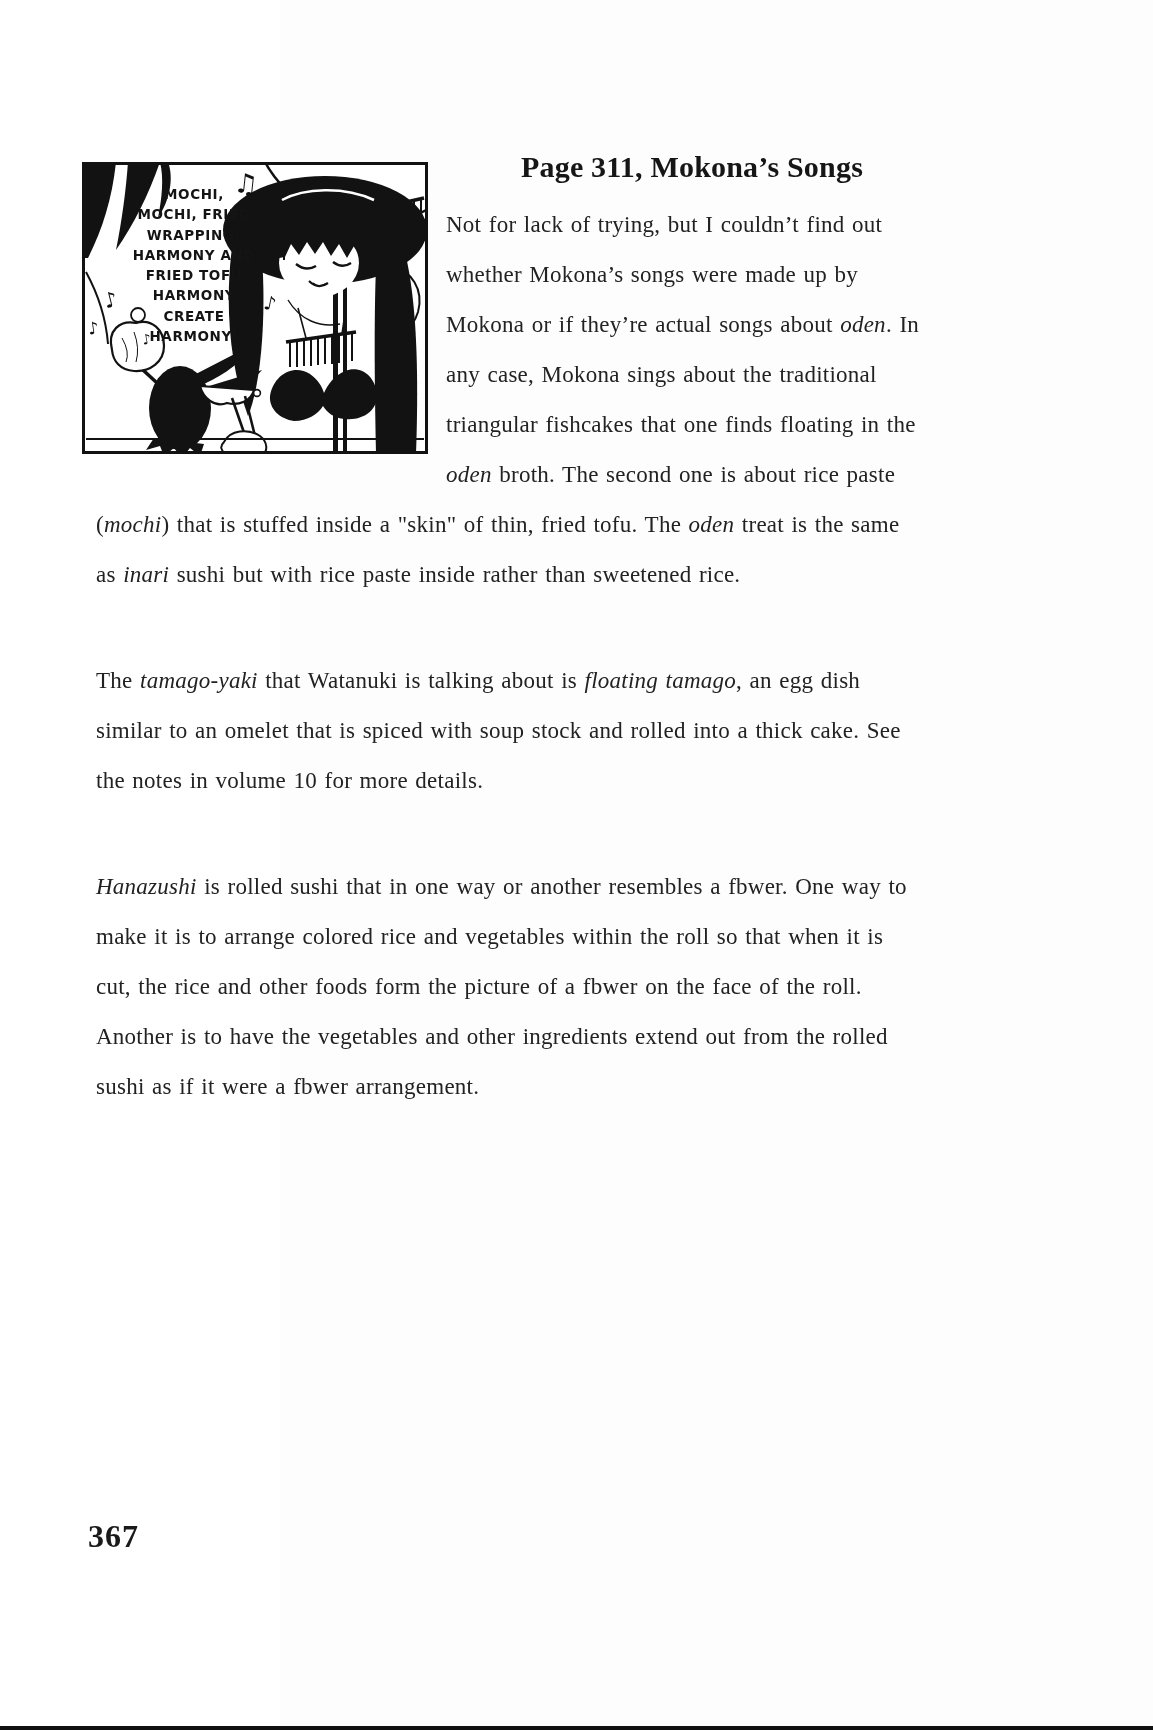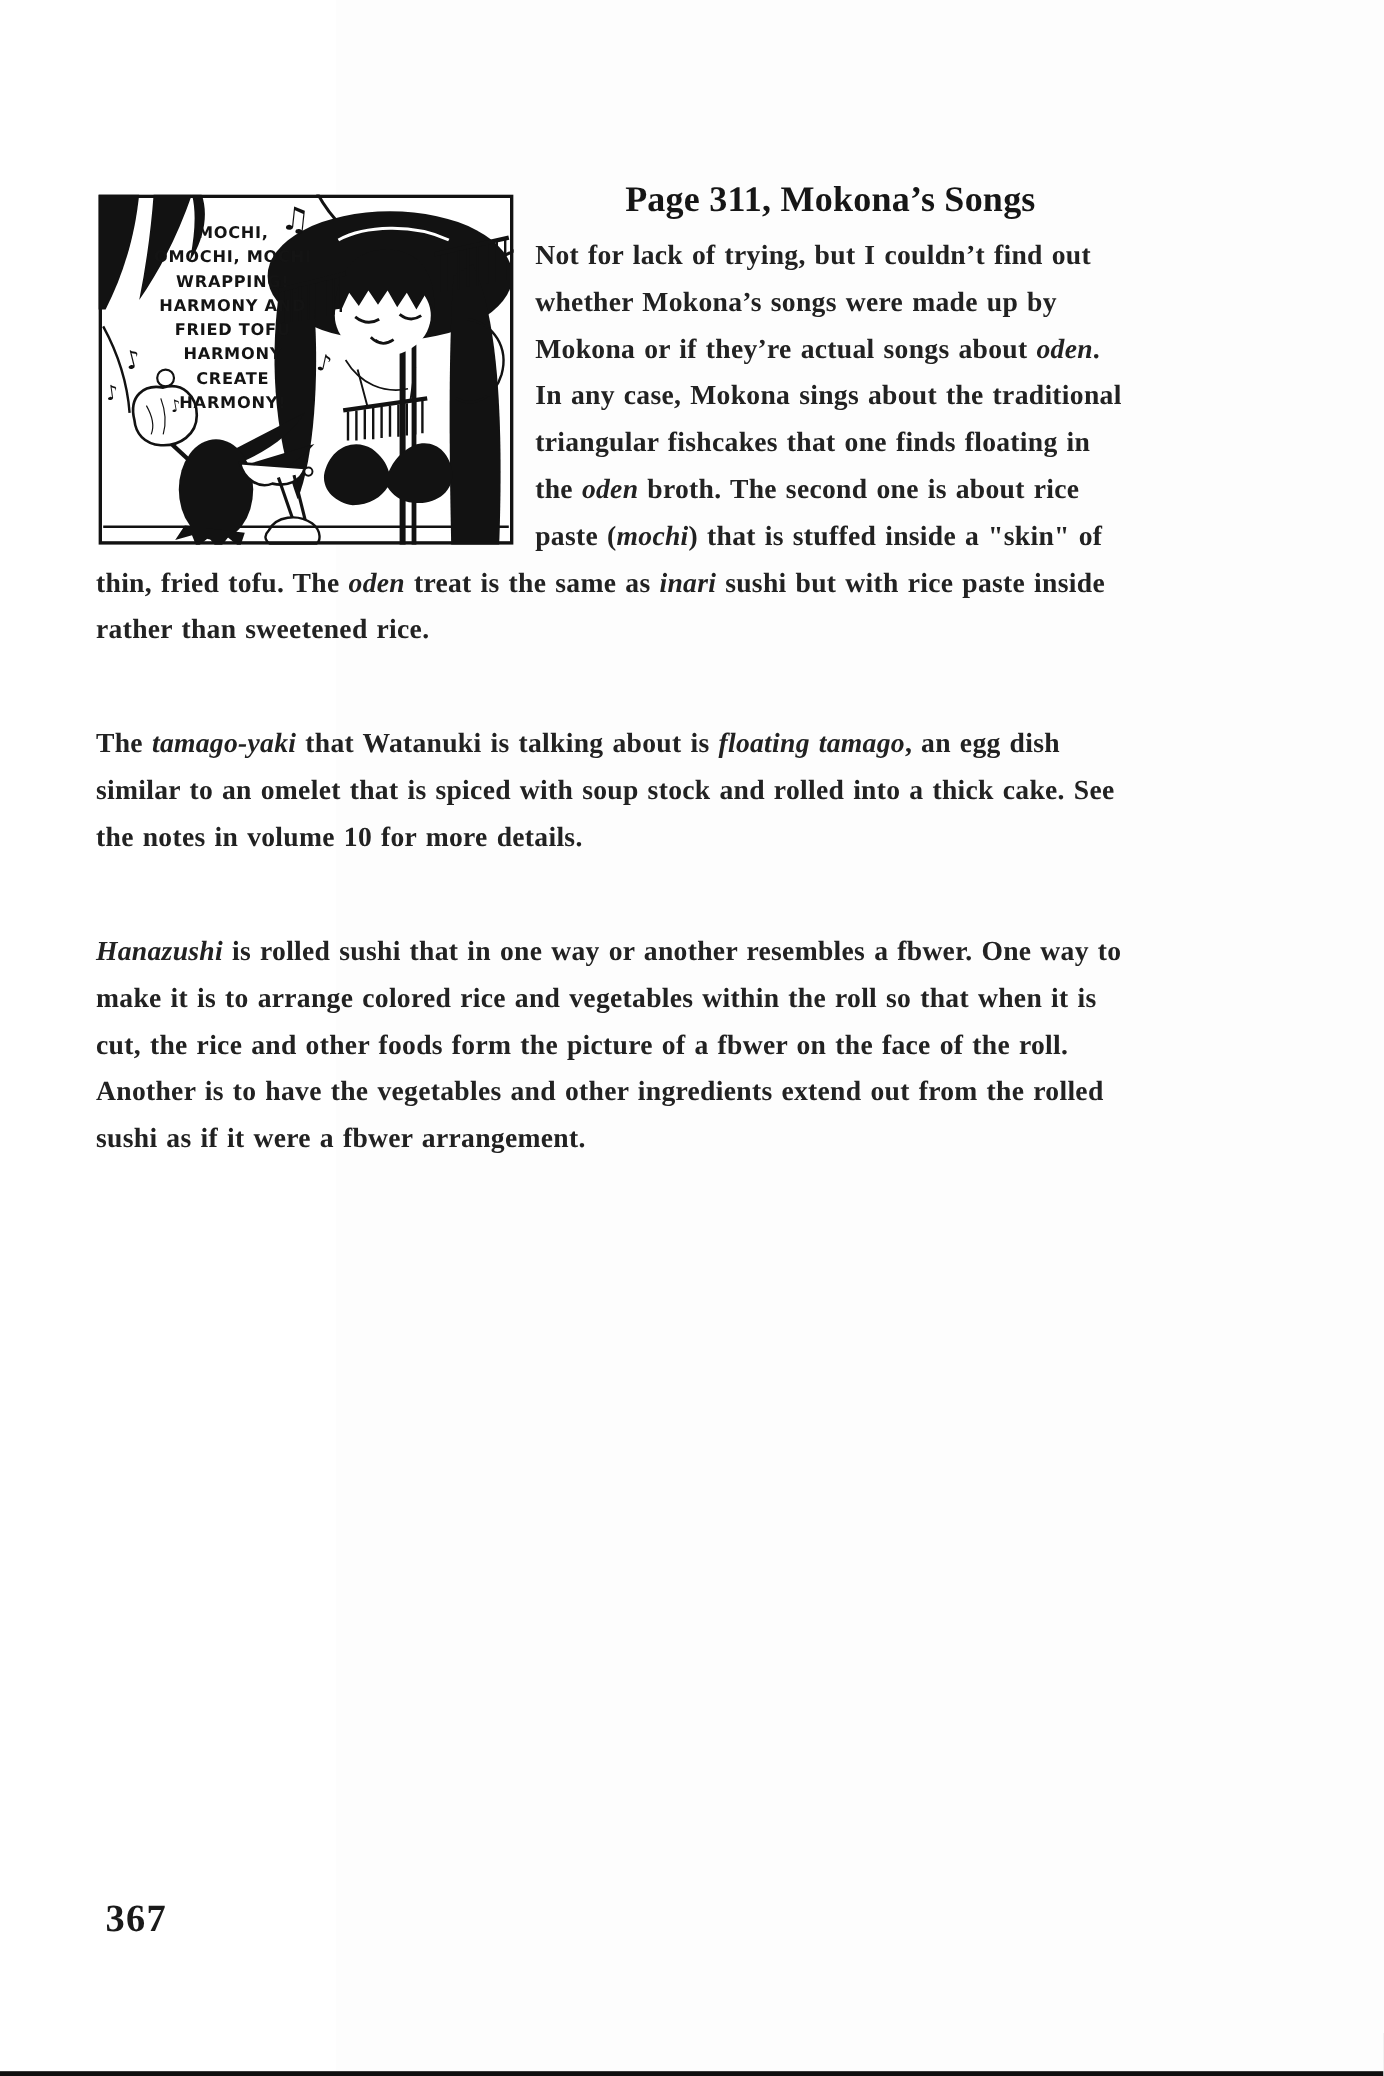--- a/index.html
+++ b/index.html
@@ -20,22 +20,22 @@
     position:absolute;left:80px;top:150px;width:858px;
   }
   .note-section{margin:0;}
   .note-section.clear{clear:both;margin-top:56px;}
   .note-heading{
     font-size:30px;font-weight:bold;margin:0 0 9px 0;
     letter-spacing:.2px;color:#161616;text-align:center;
   }
   .note-heading i{font-style:italic;}
   .note-body{
-    font-size:23px;line-height:39px;margin:0;
-    letter-spacing:.25px;word-spacing:1.5px;color:#222;font-weight:bold;
+    font-size:23px;line-height:50px;margin:16px;
+    letter-spacing:.25px;word-spacing:1.5px;color:#222;
   }
   .note-body i{font-style:italic;}
 
   
   .panel{
     float:left;position:relative;
     width:346px;height:292px;
     margin:12px 18px 10px 2px;
     background:#fff;
   }
@@ -51,21 +51,21 @@
     position:absolute;color:#101010;
     font-family:"DejaVu Sans", sans-serif;line-height:1;
   }
   .mnote.n1{left:152px;top:8px;font-size:27px;transform:rotate(6deg);}
   .mnote.n2{left:182px;top:132px;font-size:19px;transform:rotate(12deg);}
   .mnote.n3{left:22px;top:128px;font-size:21px;transform:rotate(-14deg);}
   .mnote.n4{left:6px;top:158px;font-size:17px;transform:rotate(-8deg);}
   .mnote.n5{left:60px;top:170px;font-size:14px;transform:rotate(-10deg);}
 
   .folio{
-    position:absolute;left:88px;top:1580px;
+    position:absolute;left:88px;top:1518px;
     font-size:32px;font-weight:bold;letter-spacing:1px;color:#1a1a1a;
   }
   .bottom-rule{
     position:absolute;left:0;bottom:0;width:100%;height:4px;background:#101010;
   }
 </style>
 </head>
 <body>
 
 <div class="page">
@@ -160,21 +160,21 @@
             <path d="M163,234 L176,286" stroke="#121212" stroke-width="2.6" fill="none"></path>
             <path d="M142,280 C148,268 166,266 178,274 C186,280 186,290 180,292 L144,292 C138,288 138,284 142,280 Z" fill="#ffffff" stroke="#121212" stroke-width="2"></path>
           </g>
 
           <path d="M4,277 L342,277" stroke="#121212" stroke-width="2"></path>
           <rect x="1.5" y="1.5" width="343" height="289" fill="none" stroke="#121212" stroke-width="3"></rect>
         </svg>
 
         <div class="song">
             <div>MOCHI,</div>
-            <div>OMOCHI, MOCHI</div>
+            <div>MOCHI, FRIED</div>
             <div>WRAPPING!</div>
             <div>HARMONY AND</div>
             <div>FRIED TOFU</div>
             <div>HARMONY</div>
             <div>CREATE</div>
             <div>HARMONY!</div>
           </div>
 
         <span class="mnote n1">♫</span>
         <span class="mnote n2">♪</span>

